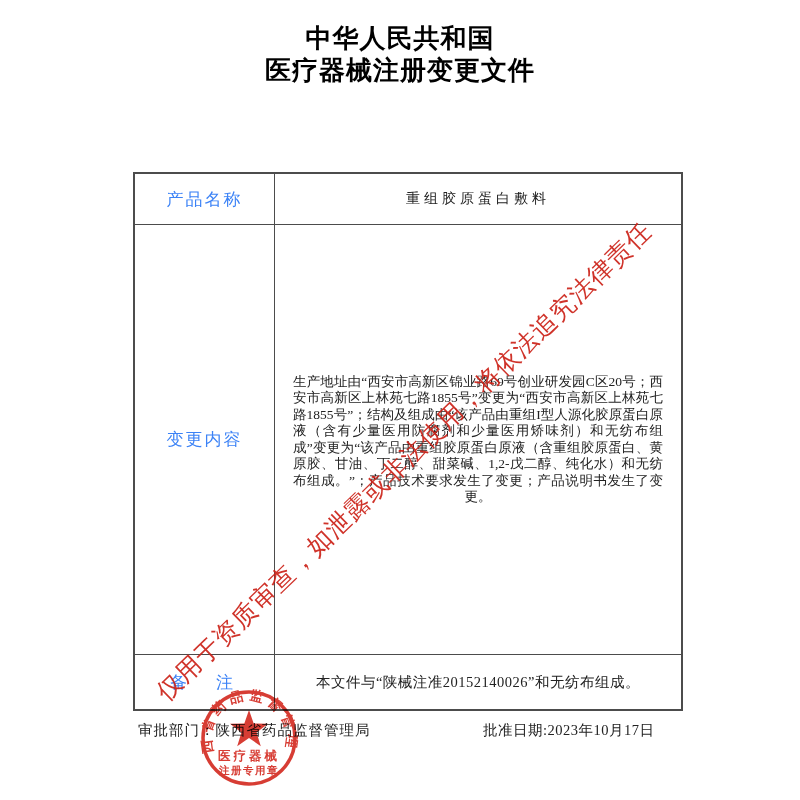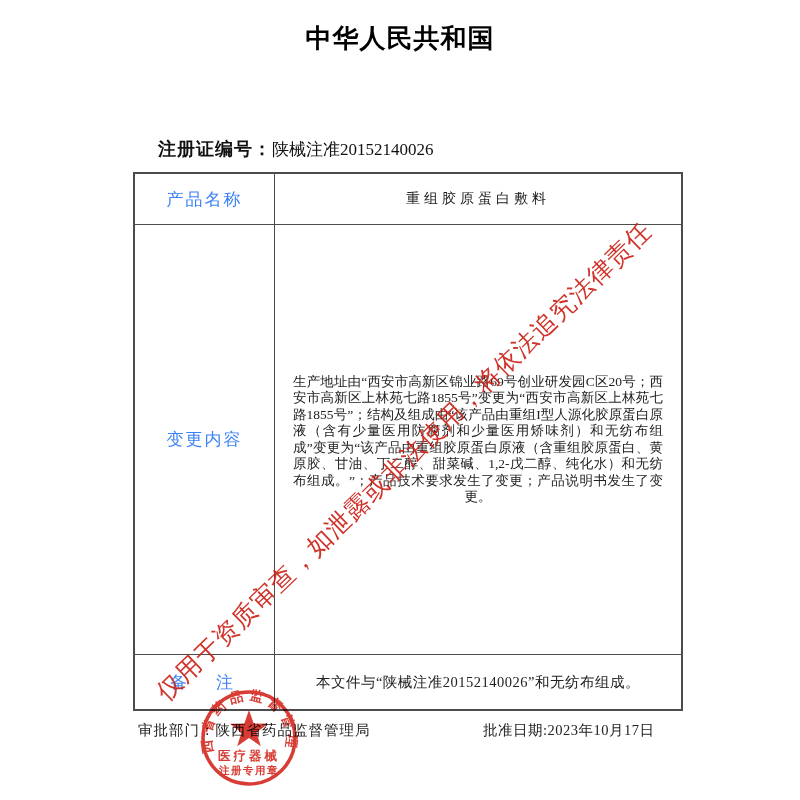--- a/index.html
+++ b/index.html
@@ -80,25 +80,23 @@
   }
   .seal text { font-family:"Liberation Serif", serif; font-weight:600; }
 </style>
 </head>
 <body>
 
 <div class="page">
 
   <div class="title-block">
     <div>中华人民共和国</div>
+    <div>医疗器械注册变更文件</div>
   </div>
 
-  <div class="regno">
-    <span class="lbl">注册证编号：</span><span class="val">陕械注准20152140026</span>
-  </div>
 
   <div class="doc-table">
     <div class="t-row row-product">
       <div class="cell-label">产品名称</div>
       <div class="cell-value">重组胶原蛋白敷料</div>
     </div>
     <div class="t-row row-change">
       <div class="cell-label">变更内容</div>
       <div class="cell-value">
         <p>生产地址由“西安市高新区锦业路69号创业研发园C区20号；西安市高新区上林苑七路1855号”变更为“西安市高新区上林苑七路1855号”；结构及组成由“该产品由重组I型人源化胶原蛋白原液（含有少量医用防腐剂和少量医用矫味剂）和无纺布组成”变更为“该产品由重组胶原蛋白原液（含重组胶原蛋白、黄原胶、甘油、丁二醇、甜菜碱、1,2-戊二醇、纯化水）和无纺布组成。”；产品技术要求发生了变更；产品说明书发生了变更。</p>

